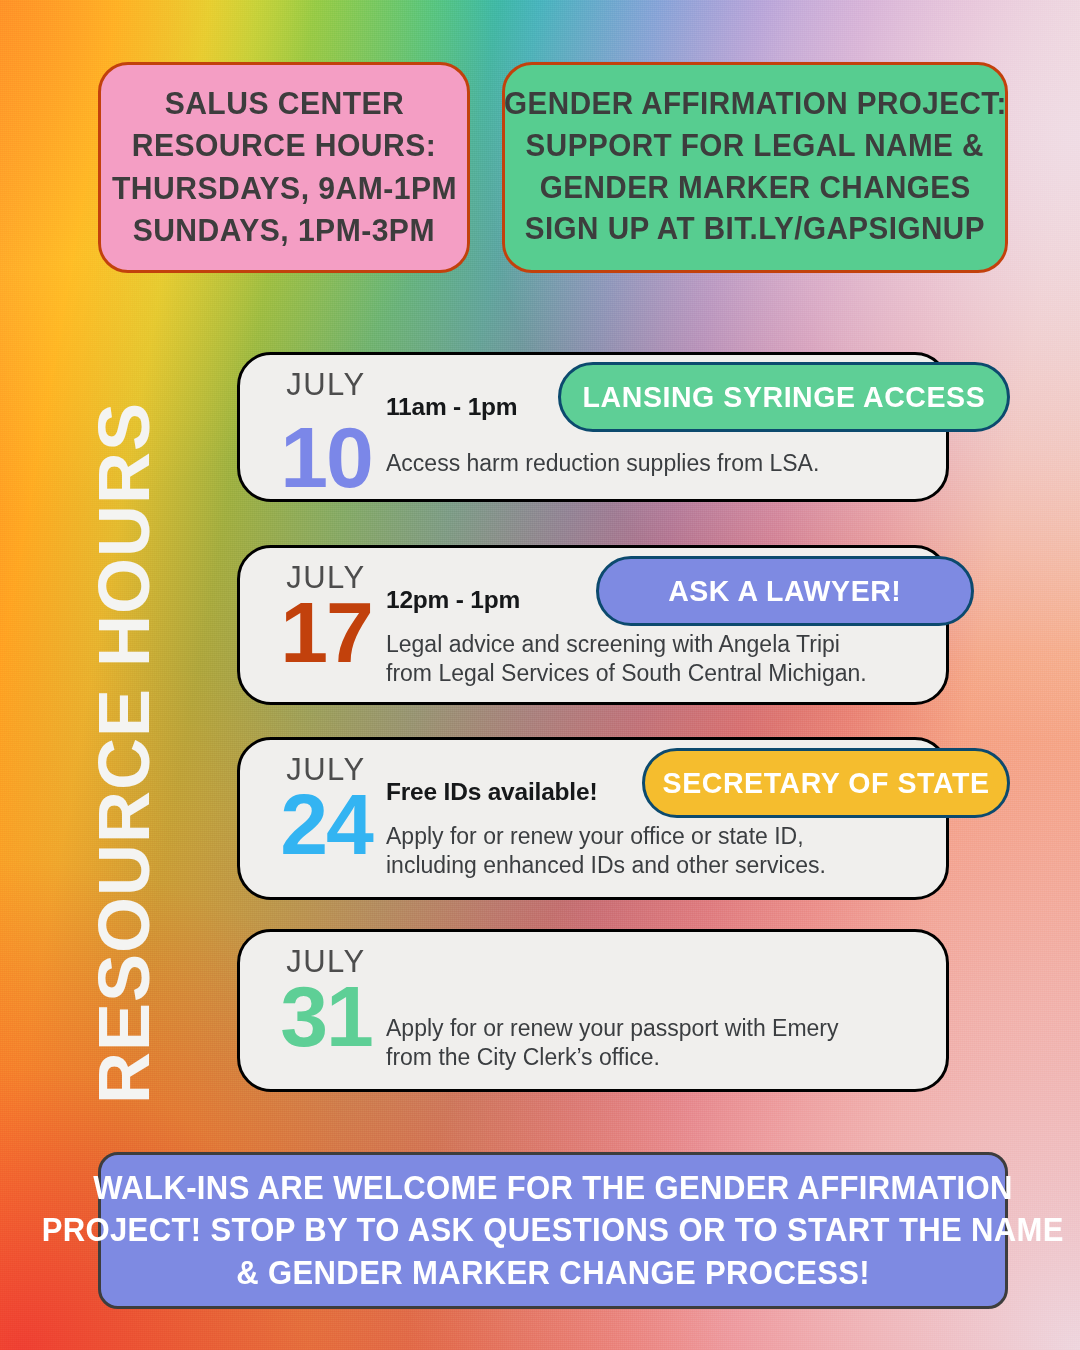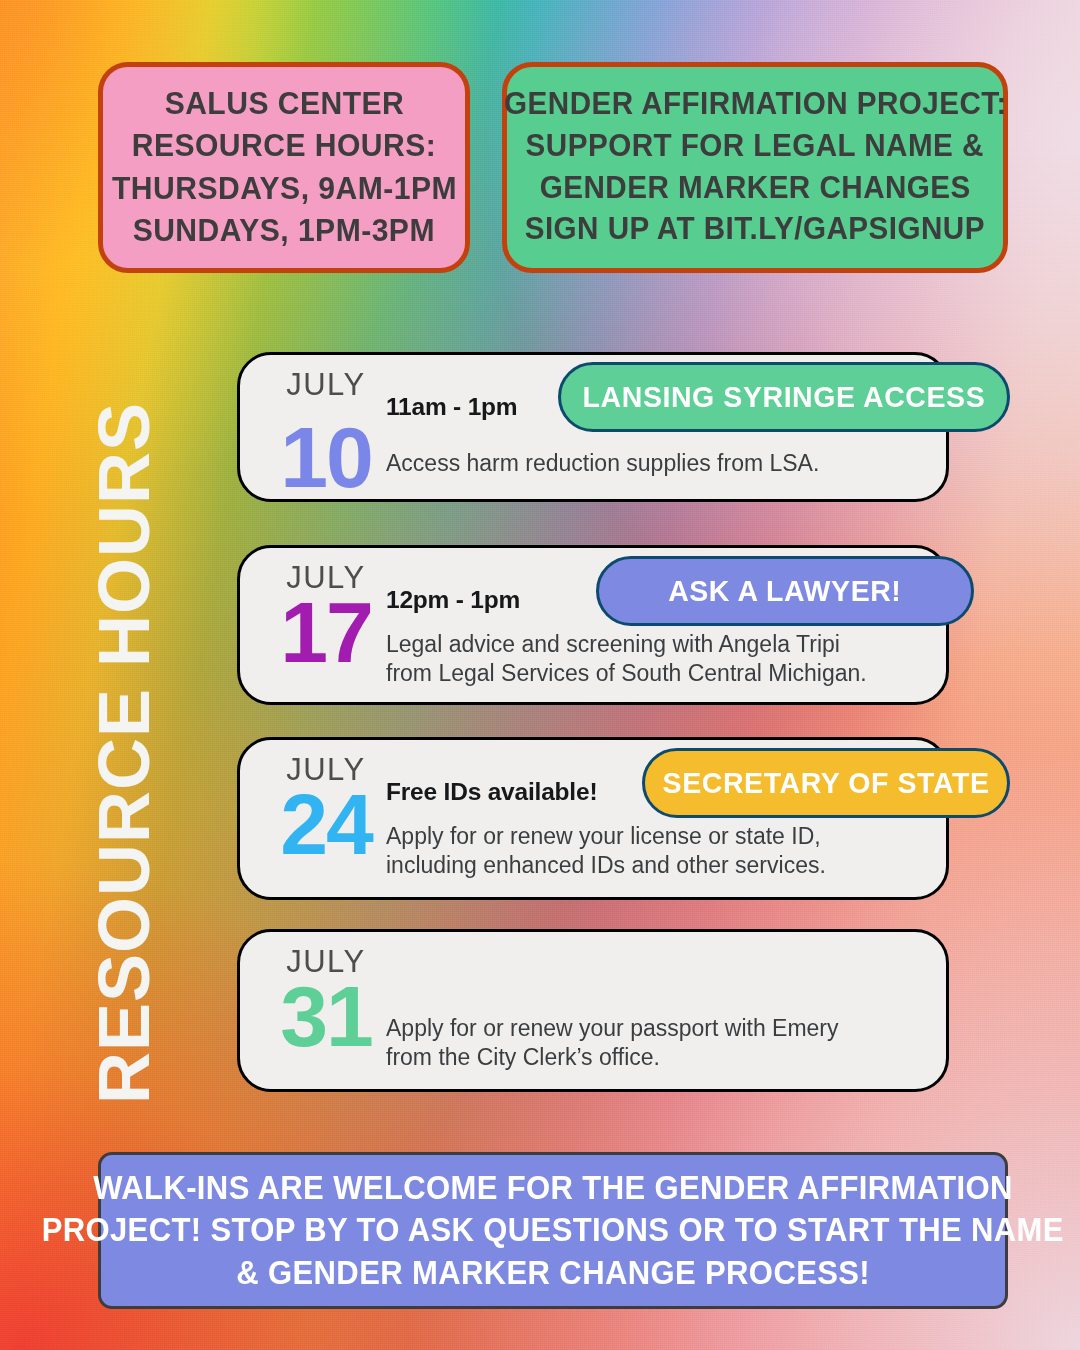--- a/index.html
+++ b/index.html
@@ -48,21 +48,21 @@
       repeating-linear-gradient(0deg, rgba(0,0,0,.22) 0 1px, rgba(255,255,255,.18) 1px 2px),
       repeating-linear-gradient(90deg, rgba(0,0,0,.16) 0 1px, rgba(255,255,255,.14) 1px 2px);
     mix-blend-mode:overlay;
   }
 
   #stage{position:absolute;inset:0;}
 
   
   .hdr{
     position:absolute;
-    border:5px solid #c2410c;
+    border:3px solid #c2410c;
     border-radius:30px;
     box-sizing:border-box;
     display:flex;flex-direction:column;
     align-items:center;justify-content:center;
     text-align:center;
     color:#3d3d3d;
     font-weight:800;
     letter-spacing:.5px;
     text-transform:uppercase;
     font-stretch:condensed;
@@ -154,21 +154,21 @@
     padding:0 26px;
   }
   .badge span{transform:scaleX(.95);display:block;}
 
   
   #footer{
     position:absolute;
     left:98px;top:1152px;width:910px;height:157px;
     background:#7e8ae2;
     border:3px solid #3d3d3d;
-    border-radius:14px;
+    border-radius:20px;
     box-sizing:border-box;
     display:flex;flex-direction:column;
     align-items:center;justify-content:center;
     color:#ffffff;
     font-size:33px;
     font-weight:800;
     line-height:1.28;
     text-align:center;
     text-transform:uppercase;
     letter-spacing:.4px;
@@ -209,37 +209,37 @@
     <div class="time">11am - 1pm</div>
     <div class="desc" id="desc-0" style="top: 94px;">Access harm reduction supplies from LSA.</div>
   </div>
   <div class="badge" id="badge-0" style="background: rgb(94, 207, 150); top: 362px; width: 452px; left: 558px; right: auto;">
     <span>Lansing Syringe Access</span>
   </div>
 
   <div class="card" id="card-1" style="top: 545px; height: 160px;">
     <div class="date">
       <span class="mon">JULY</span>
-      <span class="day" id="day-1" style="color: #a21caf;">17</span>
+      <span class="day" id="day-1" style="color: #c2410c;">17</span>
     </div>
     <div class="time">12pm - 1pm</div>
     <div class="desc" id="desc-1" style="top: 82px;">Legal advice and screening with Angela Tripi
 from Legal Services of South Central Michigan.</div>
   </div>
   <div class="badge" id="badge-1" style="background: rgb(126, 138, 226); top: 556px; width: 378px; left: 596px; right: auto;">
     <span>Ask a Lawyer!</span>
   </div>
 
   <div class="card" id="card-2" style="top: 737px; height: 163px;">
     <div class="date">
       <span class="mon">JULY</span>
       <span class="day" id="day-2" style="color: rgb(51, 180, 242);">24</span>
     </div>
     <div class="time">Free IDs available!</div>
-    <div class="desc" id="desc-2" style="top: 82px;">Apply for or renew your license or state ID,
+    <div class="desc" id="desc-2" style="top: 82px;">Apply for or renew your office or state ID,
 including enhanced IDs and other services.</div>
   </div>
   <div class="badge" id="badge-2" style="background: rgb(245, 189, 46); top: 748px; width: 368px; left: 642px; right: auto;">
     <span>Secretary of State</span>
   </div>
 
   <div class="card" id="card-3" style="top: 929px; height: 163px;">
     <div class="date">
       <span class="mon">JULY</span>
       <span class="day" id="day-3" style="color: rgb(94, 207, 150);">31</span>

